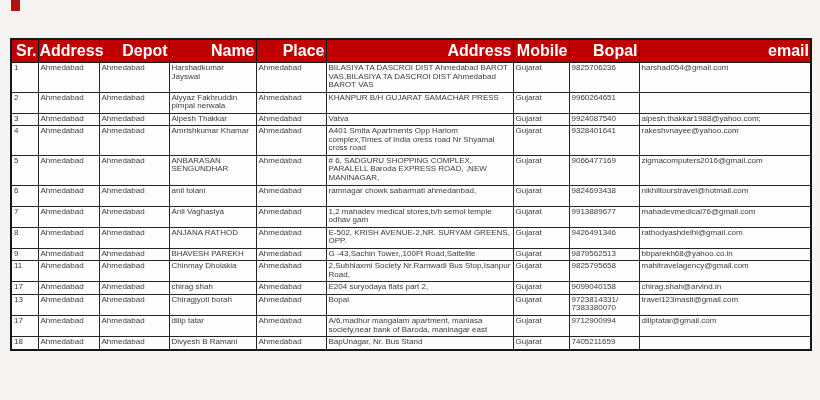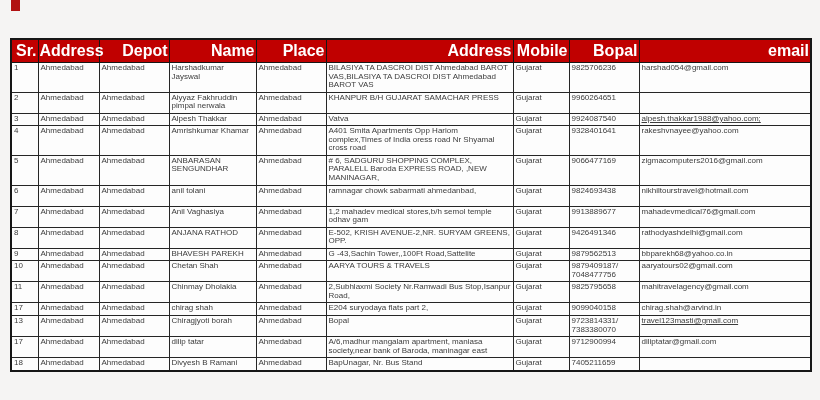--- a/index.html
+++ b/index.html
@@ -40,21 +40,20 @@
     padding:1px 2px 2px 2px;
     border:1px solid #262626;
     vertical-align:top;text-align:left;
     white-space:pre-line;
     word-wrap:break-word;overflow-wrap:break-word;
     background:#fdfdfd;
   }
   
   tbody tr:nth-child(6) td, tbody tr:nth-child(18) td{height:17px;}
   .email-link{
-    text-decoration:underline;
     color:var(--row-text,#3c3c3c);
     cursor:pointer;
   }
 </style>
 </head>
 <body>
 
 <div class="red-marker"></div>
 
 <table>
@@ -176,32 +175,20 @@
         <td>Ahmedabad</td>
         <td>Ahmedabad</td>
         <td>BHAVESH PAREKH</td>
         <td>Ahmedabad</td>
         <td>G -43,Sachin Tower,,100Ft Road,Sattelite</td>
         <td>Gujarat</td>
         <td>9879562513</td>
         <td>bbparekh68@yahoo.co.in</td>
       </tr>
       <tr>
-        <td>10</td>
-        <td>Ahmedabad</td>
-        <td>Ahmedabad</td>
-        <td>Chetan Shah</td>
-        <td>Ahmedabad</td>
-        <td>AARYA TOURS &amp; TRAVELS</td>
-        <td>Gujarat</td>
-        <td>9879409187/
-7048477756</td>
-        <td>aaryatours02@gmail.com</td>
-      </tr>
-      <tr>
         <td>11</td>
         <td>Ahmedabad</td>
         <td>Ahmedabad</td>
         <td>Chinmay Dholakia</td>
         <td>Ahmedabad</td>
         <td>2,Subhlaxmi Society Nr.Ramwadi Bus Stop,Isanpur Road,</td>
         <td>Gujarat</td>
         <td>9825795658</td>
         <td>mahitravelagency@gmail.com</td>
       </tr>

